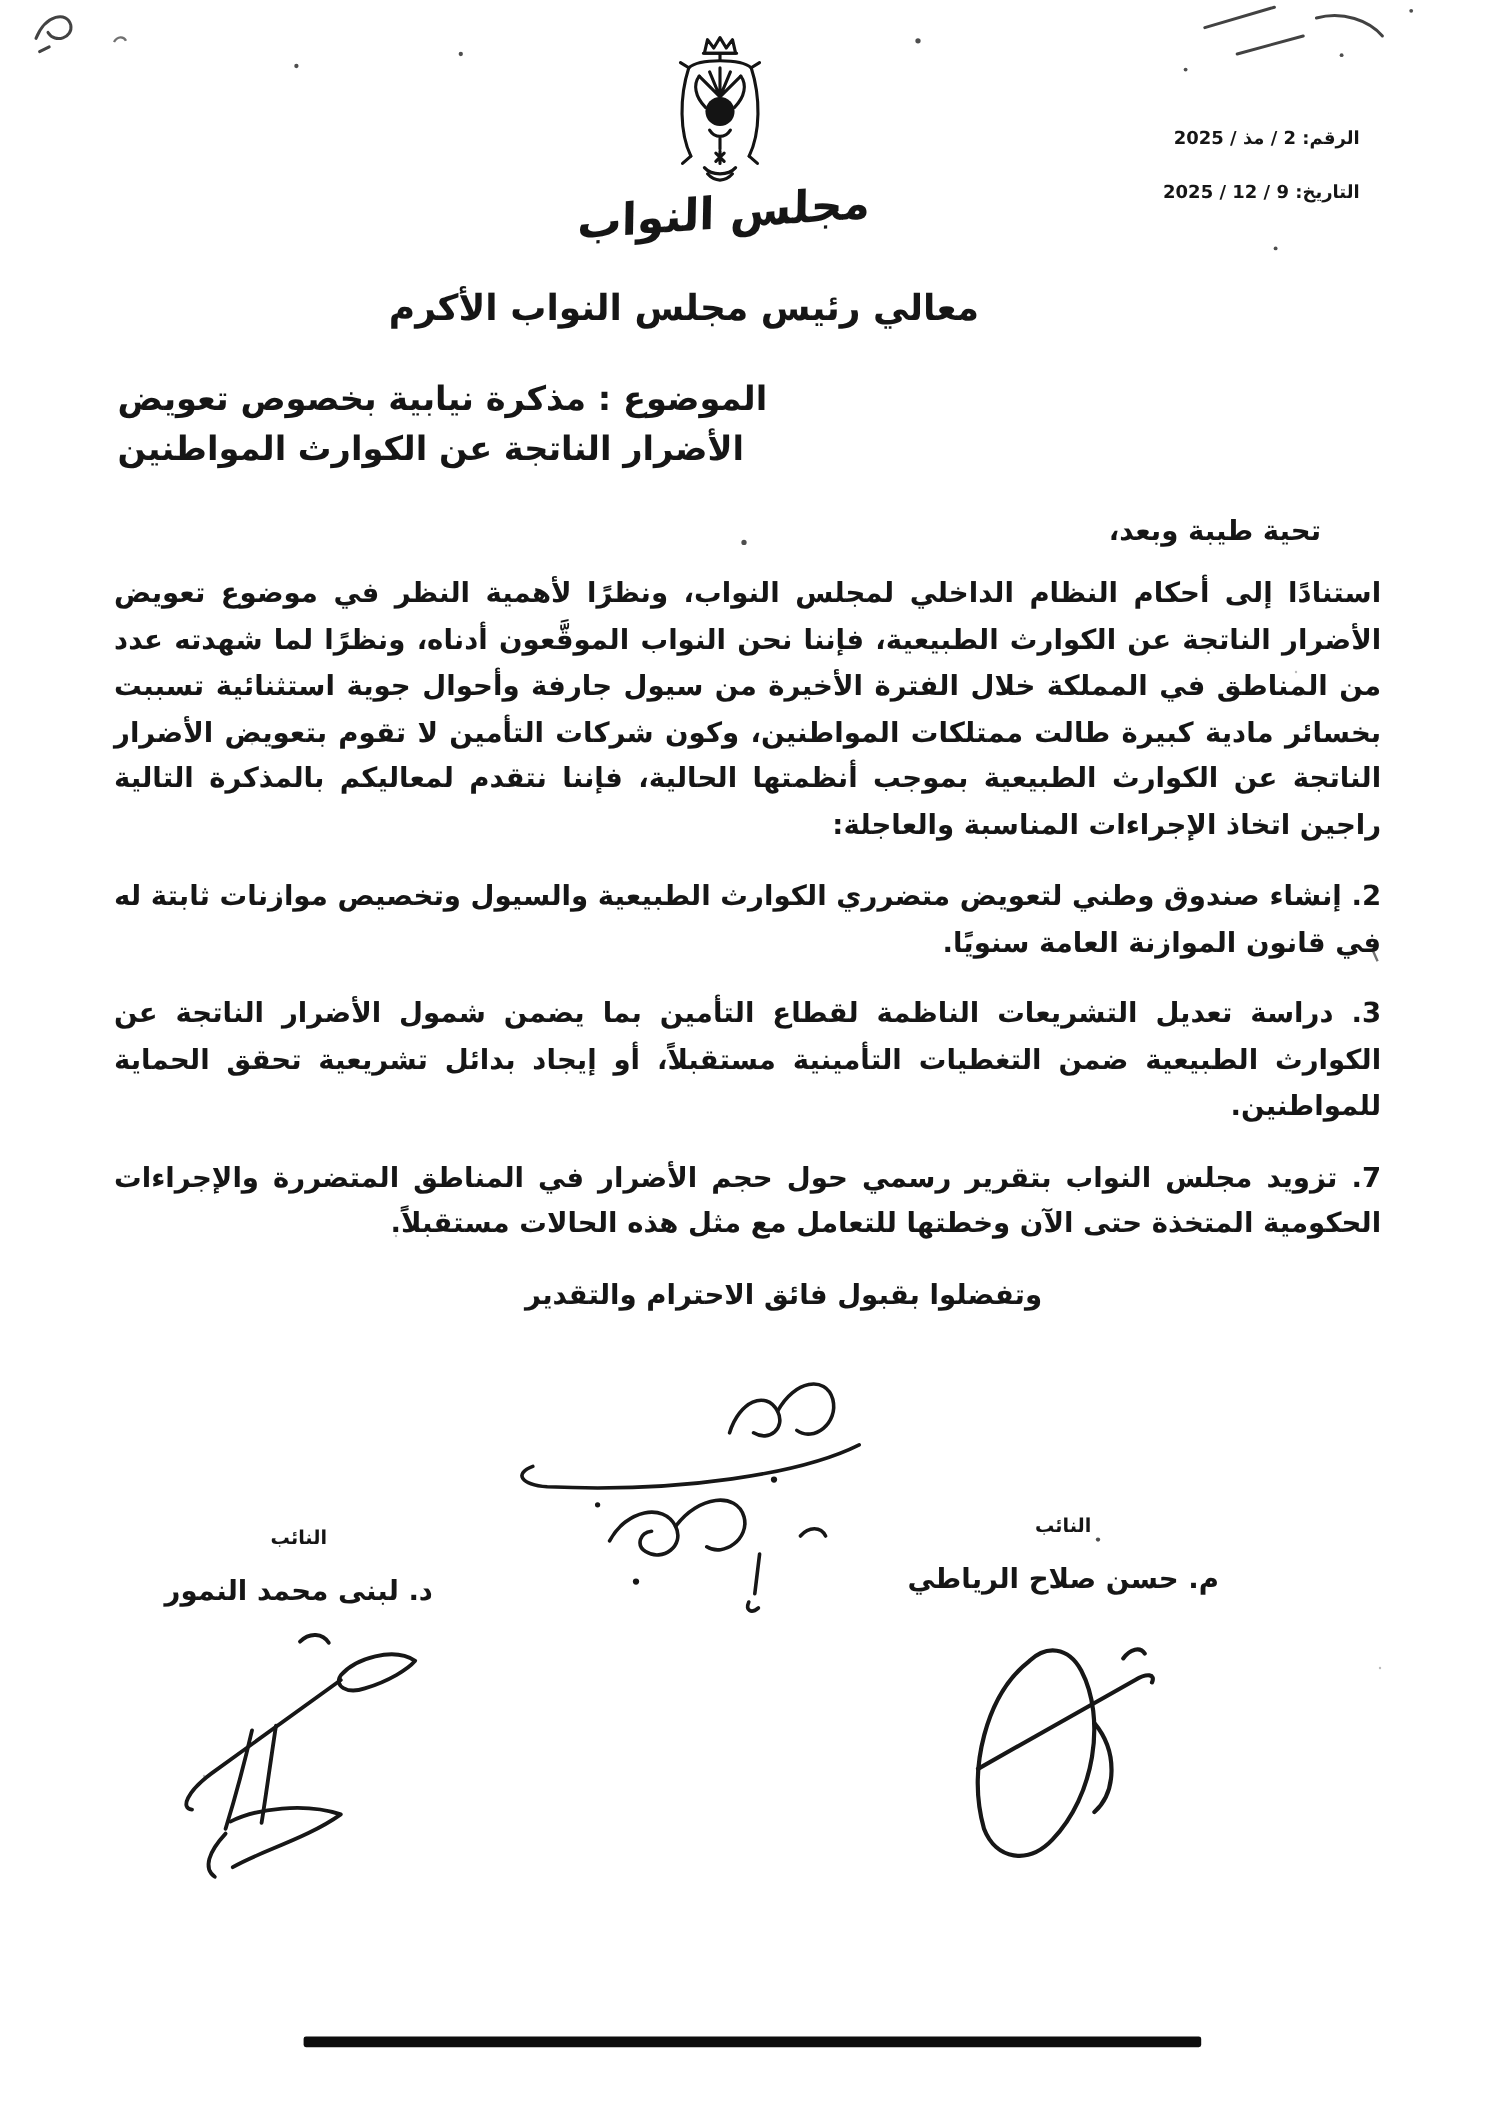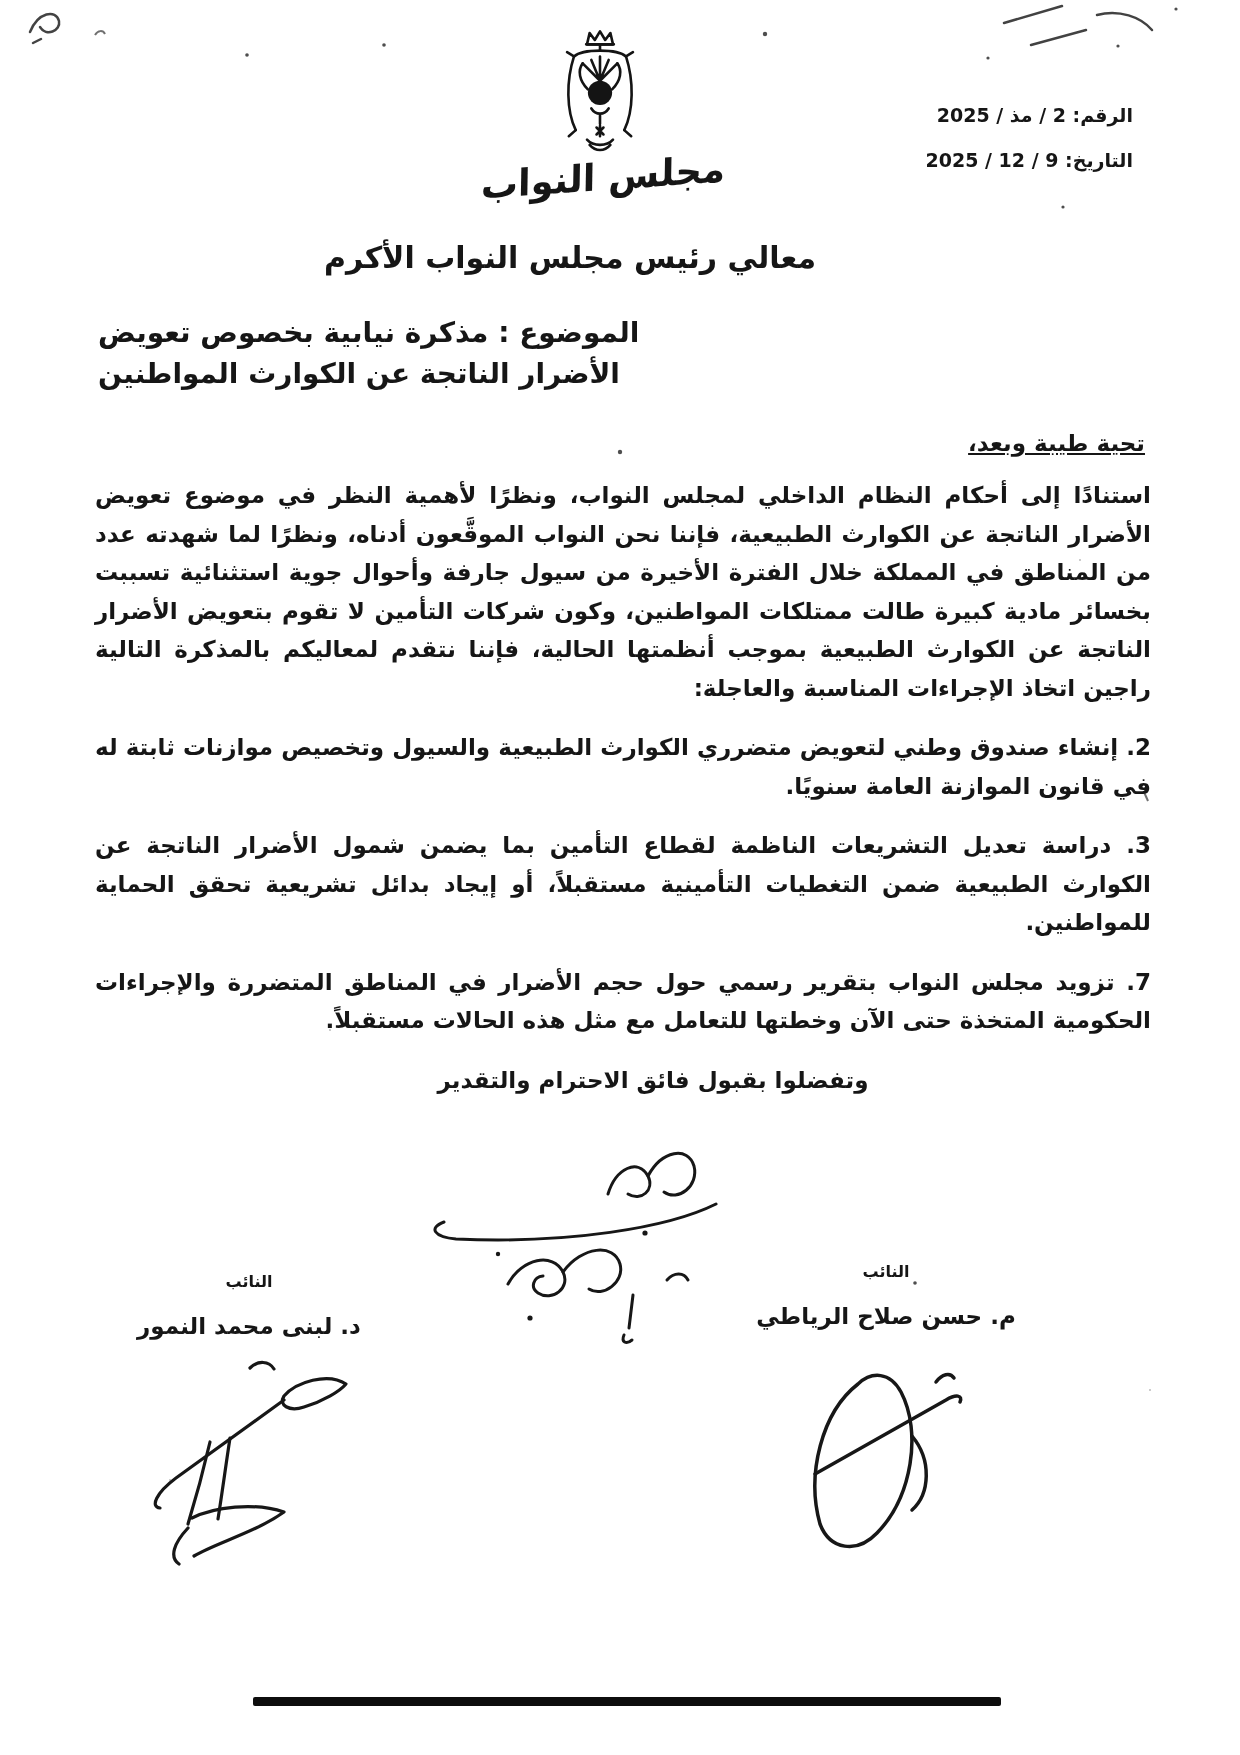--- a/index.html
+++ b/index.html
@@ -15,27 +15,27 @@
   .abs{position:absolute;}
   .ar{direction:rtl;unicode-bidi:plaintext;}
   
   .emblem{left:548px;top:26px;width:104px;height:132px;}
   .org-callig{
     left:443px;top:156px;width:320px;
     text-align:center;font-size:37px;font-weight:700;
     transform:rotate(-4deg) skewX(-5deg);
     letter-spacing:0;
   }
-  .refs{left:845px;top:100px;width:288px;text-align:right;font-weight:700;font-size:19px;}
+  .refs{left:845px;top:100px;width:288px;text-align:right;font-weight:700;font-size:15px;}
   .refs .ref-line{direction:rtl;line-height:30px;}
   .refs .ref-line + .ref-line{margin-top:15px;}
   
   .doc-title{left:268px;top:240px;width:604px;text-align:center;font-size:30px;font-weight:700;}
   .subject{left:98px;top:312px;width:580px;direction:rtl;text-align:left;font-size:28px;font-weight:700;line-height:41px;}
-  .greeting{left:880px;top:430px;width:265px;direction:rtl;text-align:right;font-size:23px;font-weight:700;text-decoration:underline;}
+  .greeting{left:880px;top:430px;width:265px;direction:rtl;text-align:center;font-size:23px;font-weight:700;}
   
   .body-block{
     left:95px;top:476px;width:1056px;
     direction:rtl;text-align:justify;text-align-last:right;
     font-size:23px;font-weight:700;line-height:38.5px;
   }
   .body-block p{margin:0 0 21px 0;}
   .closing{
     margin-top:16px;text-align:center;text-align-last:center;
     position:relative;left:30px; 

